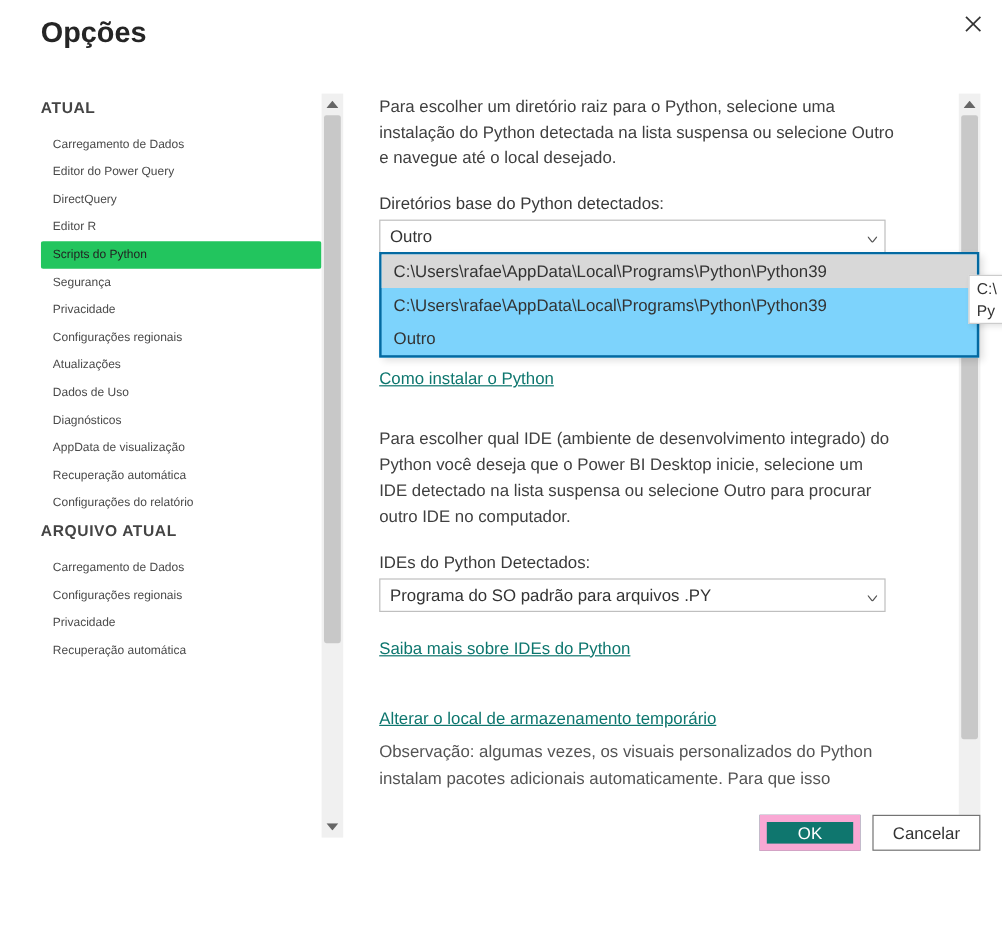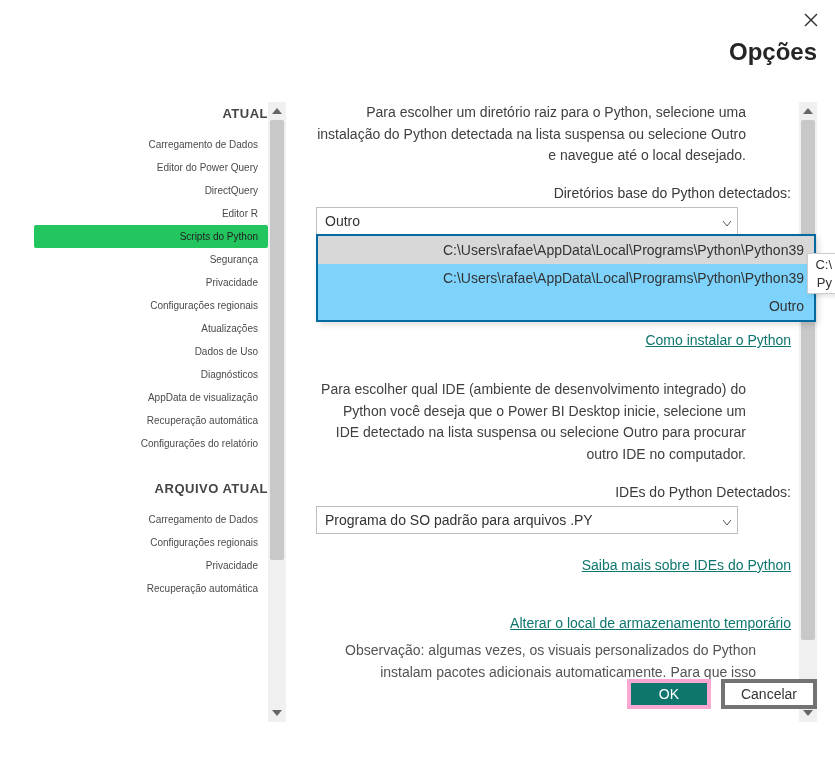--- a/index.html
+++ b/index.html
@@ -9,22 +9,21 @@
     color: #333;
     width: 835px;
     height: 783px;
     position: relative;
     overflow: hidden;
   }
   .dialog {
     width: 835px;
     height: 725px;
     position: relative;
-    padding: 38px 18px 16px 34px;
-    text-align: right;
+    padding: 14px 18px 16px 34px;
   }
   .close-x {
     position: absolute;
     top: 8px;
     right: 12px;
     width: 24px;
     height: 24px;
     display: flex;
     align-items: center;
     justify-content: center;
@@ -54,21 +53,21 @@
     overflow-y: auto;
   }
   .section-header {
     font-size: 13px;
     font-weight: 600;
     letter-spacing: 0.5px;
     color: #444;
     margin: 0 0 8px 0;
     padding: 4px 0;
   }
-  .section-header.second { margin-top: 22px; }
+  .section-header.second { }
   .nav-item {
     font-size: 10px;
     color: #4a4a4a;
     padding: 6px 10px 6px 10px;
     cursor: pointer;
     border-radius: 2px;
   }
   .nav-item.selected {
     background: #22c55e;
     color: #222;
@@ -240,26 +239,26 @@
     font-size: 14px;
     display: flex;
     align-items: center;
     justify-content: center;
     cursor: pointer;
     padding: 0 16px;
   }
   .btn.primary {
     background: #0f766e;
     color: #fff;
-    border: 4px solid #f9a8d4;
+    border: 6px solid #f9a8d4;
   }
   .btn.secondary {
     background: #fff;
     color: #333;
-    border: 4px solid #737373;
+    border: 1px solid #737373;
   }
   .rel { position: relative; }
 </style>
 </head>
 <body>
 
 <div class="dialog">
 
   <div class="close-x">
     <svg viewBox="0 0 14 14">

